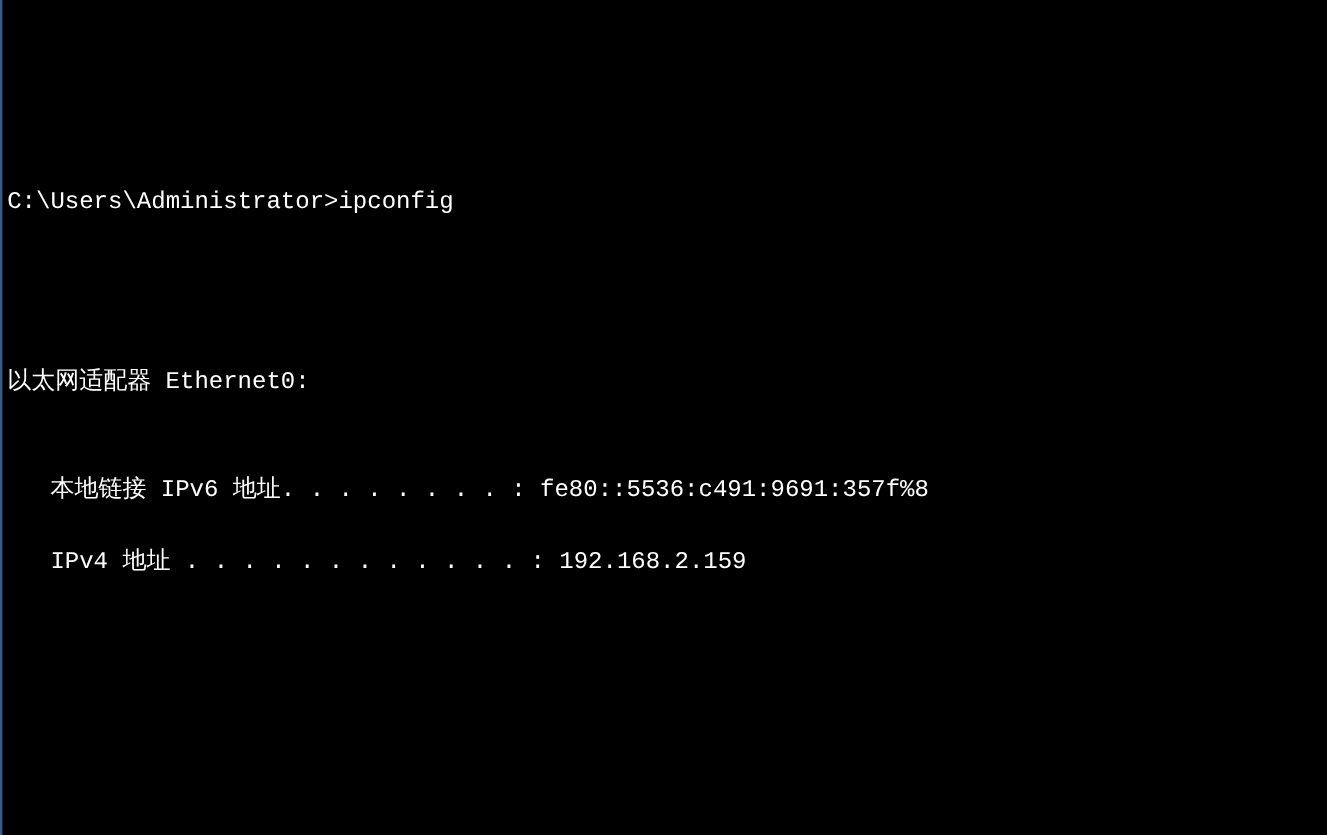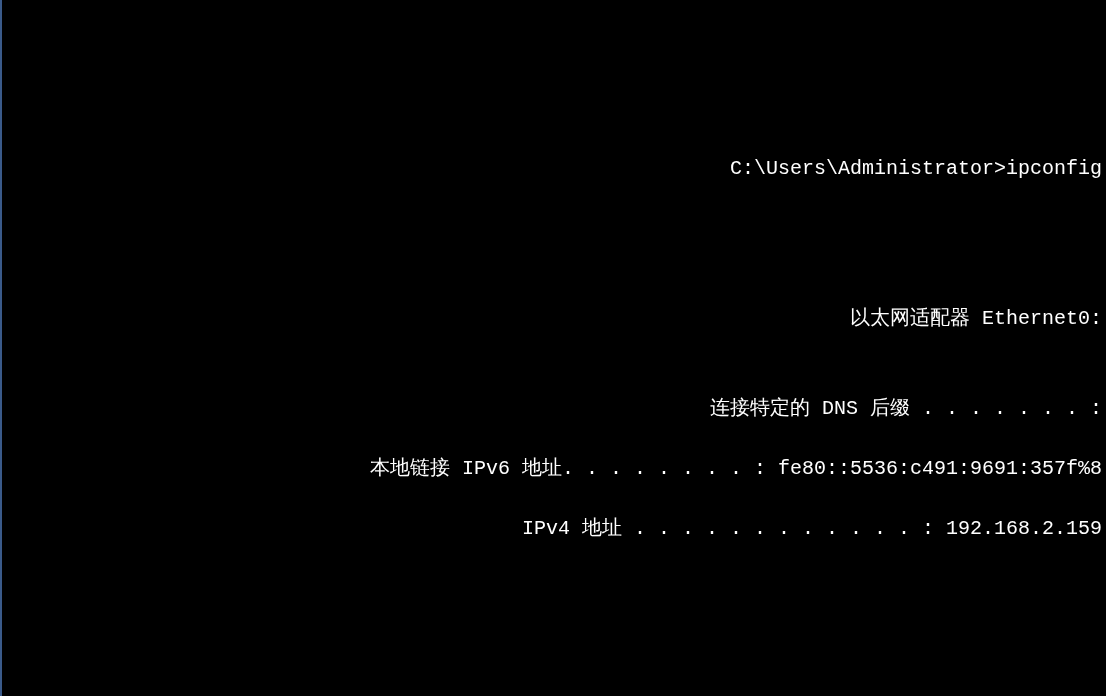--- a/index.html
+++ b/index.html
@@ -19,36 +19,34 @@
       overflow: hidden;
       white-space: pre;
       border-left: 2px solid #3a5a8a;
     }
     .terminal-output {
       white-space: pre;
     }
     .line {
       display: block;
       white-space: pre;
-      text-align: right;
     }
   </style>
 </head>
 <body>
 
 
 
 <div class="terminal-output">
 <span class="line">C:\Users\Administrator&gt;ipconfig</span>
 <span class="line"></span>
 <span class="line"></span>
 <span class="line"></span>
 <span class="line">以太网适配器 Ethernet0:</span>
 <span class="line"></span>
-<span class="line">   连接特定的 DNS 后缀 . . . . . . . :</span>
 <span class="line">   本地链接 IPv6 地址. . . . . . . . : fe80::5536:c491:9691:357f%8</span>
 <span class="line">   IPv4 地址 . . . . . . . . . . . . : 192.168.2.159</span>
 
 
 <span class="line"></span>
 
 <span class="line"></span>
 
 
 <span class="line"></span>

